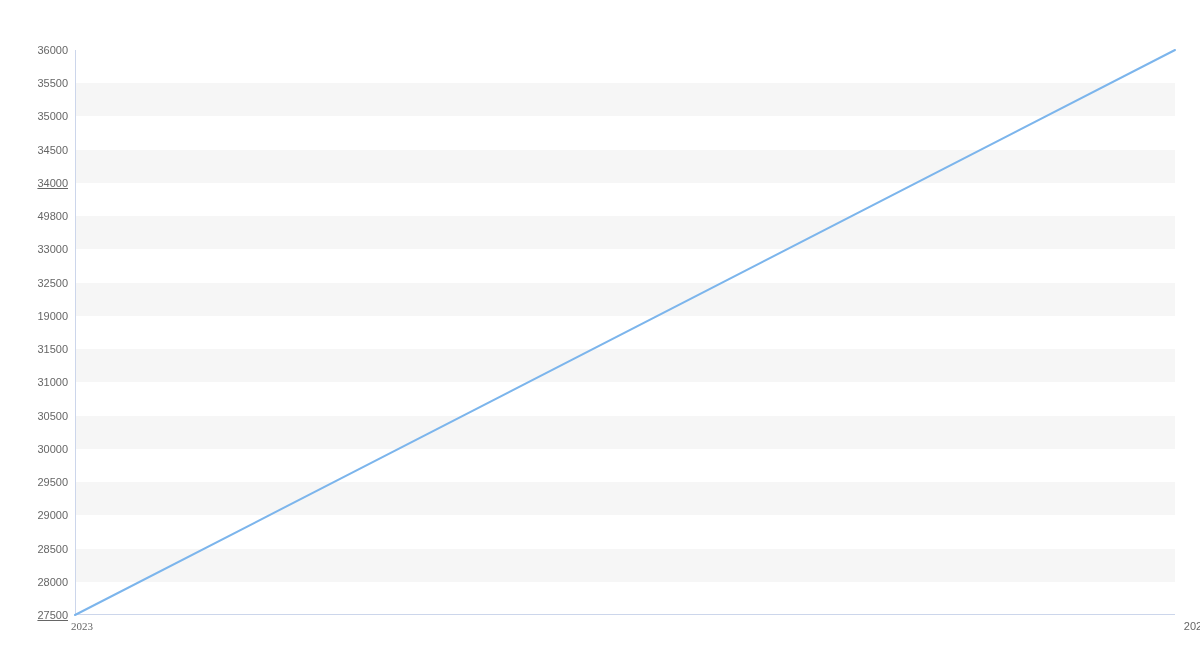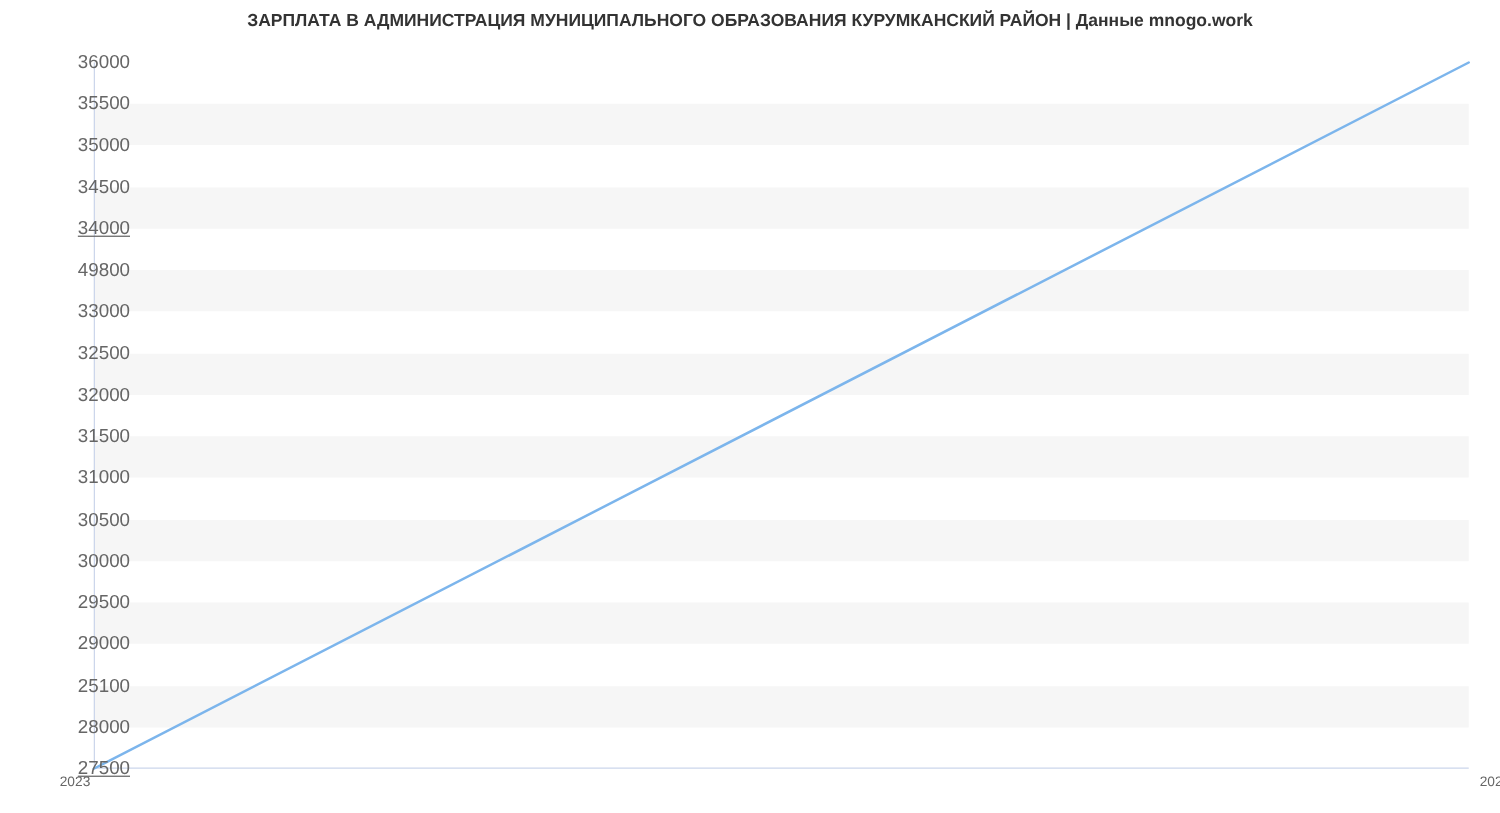--- a/index.html
+++ b/index.html
@@ -41,23 +41,23 @@
     background: #f6f6f6;
   }
   .axis-line {
     position: absolute;
     background: #ccd6eb;
   }
   .axis-line.y { left: 0; top: 0; width: 1px; height: 100%; }
   .axis-line.x { left: 0; bottom: 0; width: 100%; height: 1px; }
   .y-tick-label {
     position: absolute;
-    right: 1096px; 
+    right: 1132px; 
     transform: translateY(-50%);
-    font-size: 15px;
+    font-size: 11px;
     color: #666;
     text-align: right;
   }
   .x-tick-label {
     position: absolute;
     top: 620px;
     font-size: 11px;
     color: #666;
     transform: translateX(-50%);
     white-space: nowrap;
@@ -68,50 +68,49 @@
     top: 0;
     width: 100%;
     height: 100%;
     overflow: visible;
   }
 </style>
 </head>
 <body>
 
 <div class="chart">
-  <div class="title">ЗАРПЛАТА В АДМИНИСТРАЦИЯ  МУНИЦИПАЛЬНОГО ОБРАЗОВАНИЯ КУРУМКАНСКИЙ РАЙОН | Данные mnogo.work</div>
 
   <div class="plot" id="plot">
       <div class="band" style="top: 33.2353px; height: 33.2353px;"></div>
       <div class="band" style="top: 99.7059px; height: 33.2353px;"></div>
       <div class="band" style="top: 166.176px; height: 33.2353px;"></div>
       <div class="band" style="top: 232.647px; height: 33.2353px;"></div>
       <div class="band" style="top: 299.118px; height: 33.2353px;"></div>
       <div class="band" style="top: 365.588px; height: 33.2353px;"></div>
       <div class="band" style="top: 432.059px; height: 33.2353px;"></div>
       <div class="band" style="top: 498.529px; height: 33.2353px;"></div>
     <div class="axis-line y"></div>
     <div class="axis-line x"></div>
     <svg class="line-layer" id="line-layer" viewBox="0 0 1100 565" preserveAspectRatio="none">
         <path d="M0 565 L1100 0" fill="none" stroke="#7cb5ec" stroke-width="2" stroke-linecap="round" stroke-linejoin="round"></path>
       </svg>
   </div>
 <div class="y-tick-label" style="top: 615px; text-decoration: underline;">27500</div>
     <div class="y-tick-label" style="top: 581.765px;">28000</div>
-    <div class="y-tick-label" style="top: 548.529px;">25100</div>
+    <div class="y-tick-label" style="top: 548.529px;">28500</div>
     <div class="y-tick-label" style="top: 515.294px;">29000</div>
     <div class="y-tick-label" style="top: 482.059px;">29500</div>
     <div class="y-tick-label" style="top: 448.824px;">30000</div>
     <div class="y-tick-label" style="top: 415.588px;">30500</div>
     <div class="y-tick-label" style="top: 382.353px; margin-left: 40px;">31000</div>
     <div class="y-tick-label" style="top: 349.118px;">31500</div>
-    <div class="y-tick-label" style="top: 315.882px;">32000</div>
+    <div class="y-tick-label" style="top: 315.882px;">19000</div>
     <div class="y-tick-label" style="top: 282.647px;">32500</div>
     <div class="y-tick-label" style="top: 249.412px;">33000</div>
     <div class="y-tick-label" style="top: 216.176px;">49800</div>
     <div class="y-tick-label" style="top: 182.941px; text-decoration: underline;">34000</div>
     <div class="y-tick-label" style="top: 149.706px;">34500</div>
     <div class="y-tick-label" style="top: 116.471px;">35000</div>
     <div class="y-tick-label" style="top: 83.2353px;">35500</div>
     <div class="y-tick-label" style="top: 50px;">36000</div>
-    <div class="x-tick-label" style="left: 60px;">2023</div>
+    <div class="x-tick-label" style="left: 82px; font-family: Liberation Serif, serif;">2023</div>
     <div class="x-tick-label" style="left: 1196px; text-align: center;">2024</div>
   </div>
 
 </body></html>

